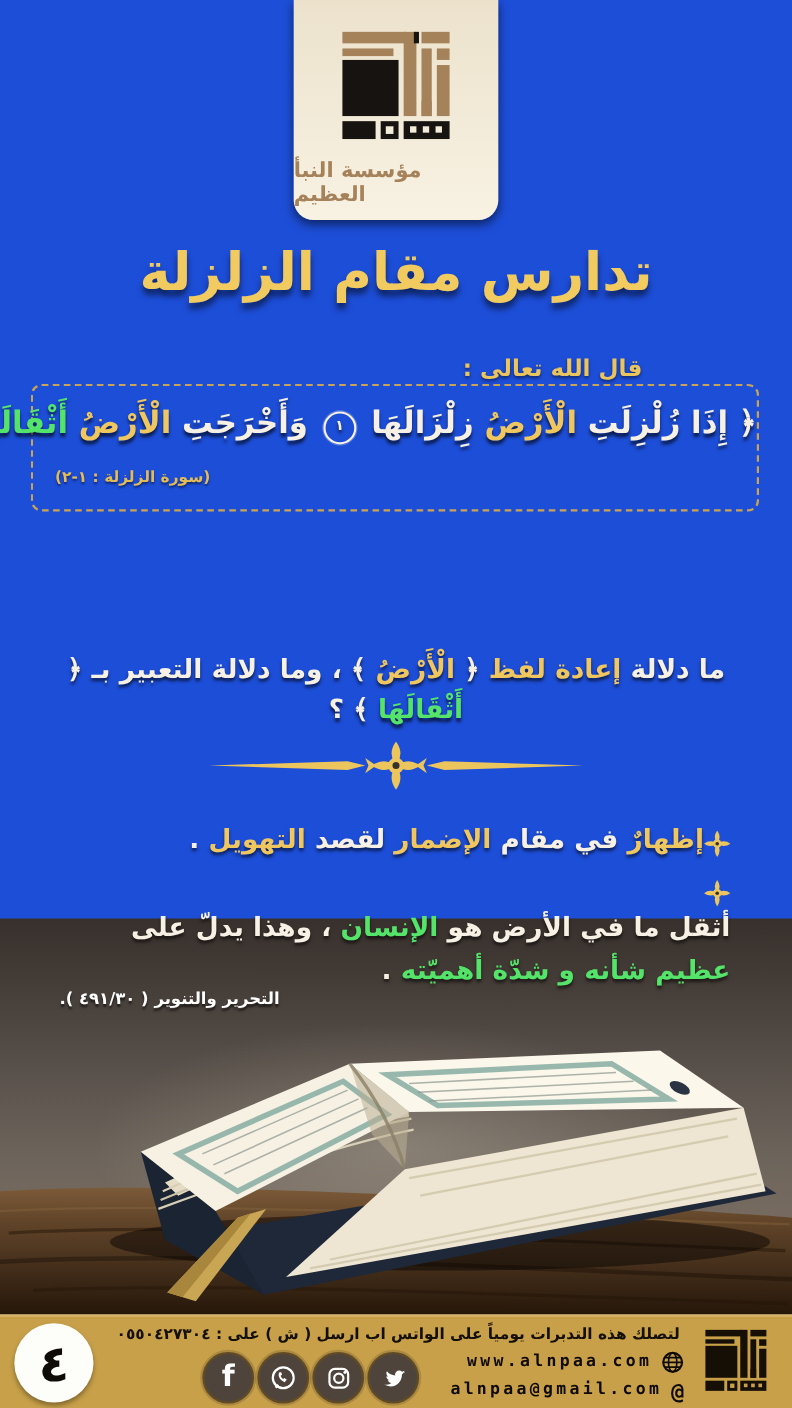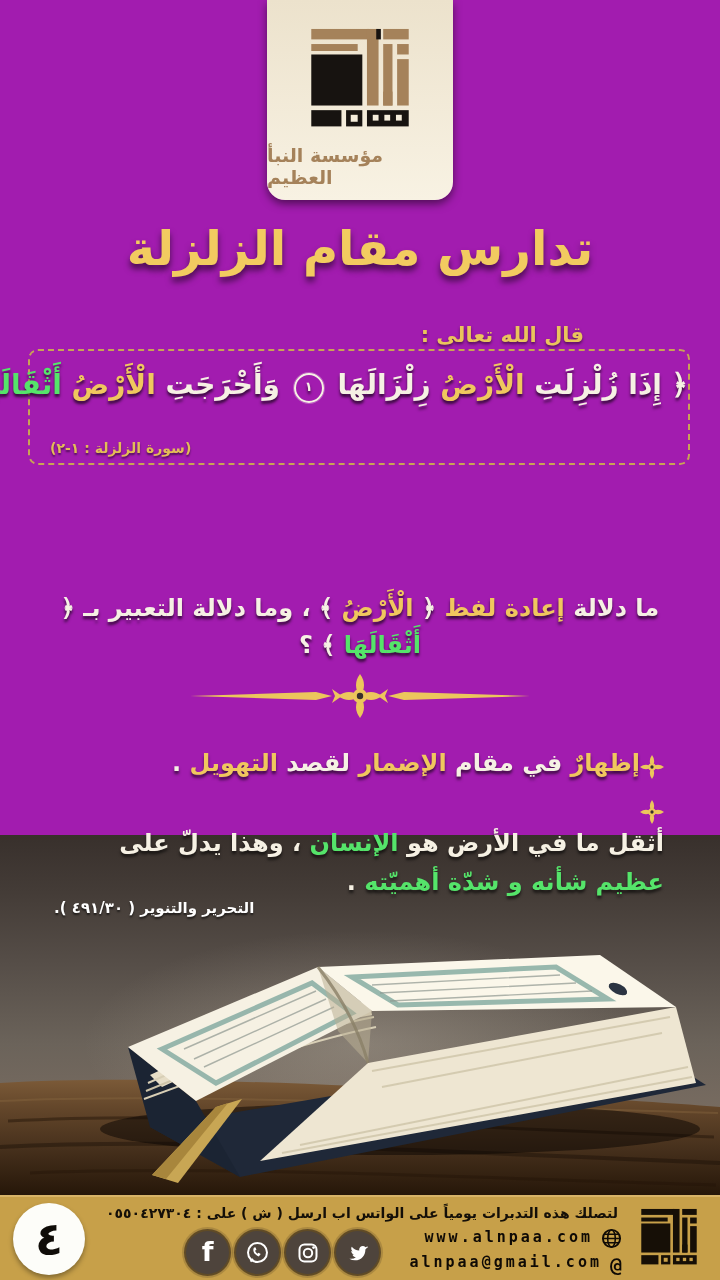--- a/index.html
+++ b/index.html
@@ -1,16 +1,16 @@
 <!DOCTYPE html>
 <html lang="ar"><head>
 <meta charset="utf-8">
 <style>
   html,body{margin:0;padding:0;background:#1b1714;}
-  .page{position:relative;width:720px;height:1280px;overflow:hidden;background:#a21caf;
+  .page{position:relative;width:720px;height:1280px;overflow:hidden;background:#1d4ed8;
         font-family:"DejaVu Sans",sans-serif;margin:0 auto;}
 
   
   .photo{position:absolute;top:835px;left:0;width:720px;height:360px;
          background:linear-gradient(180deg,#38302c 0%,#443c37 16%,#564e48 36%,#6b635a 58%,#776b60 76%,#6b5f53 92%,#5c5045 100%);}
   .photo .glow{position:absolute;inset:0;
          background:radial-gradient(ellipse 55% 45% at 50% 58%,rgba(214,203,186,.28),rgba(0,0,0,0) 70%);}
   .book-svg{position:absolute;top:915px;left:0;}
 
   
@@ -28,21 +28,21 @@
 
   
   .verse-box{position:absolute;top:349px;left:28px;width:662px;height:116px;box-sizing:border-box;
              border:2px dashed #c9a455;border-radius:10px;}
   .verse-line{direction:rtl;text-align:center;margin-top:17px;font-size:28px;font-weight:bold;
               color:#f6f1e4;text-shadow:0 3px 3px rgba(0,0,0,.65);white-space:nowrap;}
   .g{color:#f0c75e;} .green{color:#55e46a;} .w{color:#f6f1e4;}
   .ayah{display:inline-block;width:26px;height:26px;border:2px solid #f6f1e4;border-radius:50%;
         font-size:13px;line-height:24px;text-align:center;vertical-align:3px;margin:0 4px;
         font-weight:bold;color:#f6f1e4;box-shadow:0 0 0 1px rgba(246,241,228,.3);}
-  .verse-cite{position:absolute;left:20px;bottom:7px;font-size:14px;font-weight:bold;color:#e3bc57;
+  .verse-cite{position:absolute;left:20px;bottom:21px;font-size:14px;font-weight:bold;color:#e3bc57;
               direction:rtl;text-shadow:0 2px 2px rgba(0,0,0,.5);}
 
   
   .question{position:absolute;top:590px;left:30px;right:30px;direction:rtl;text-align:center;
             font-size:24px;font-weight:bold;color:#fbf8ef;line-height:1.55;
             text-shadow:0 3px 3px rgba(0,0,0,.65);}
 
   
   .divider{position:absolute;top:674px;left:50%;transform:translateX(-50%);}
 

